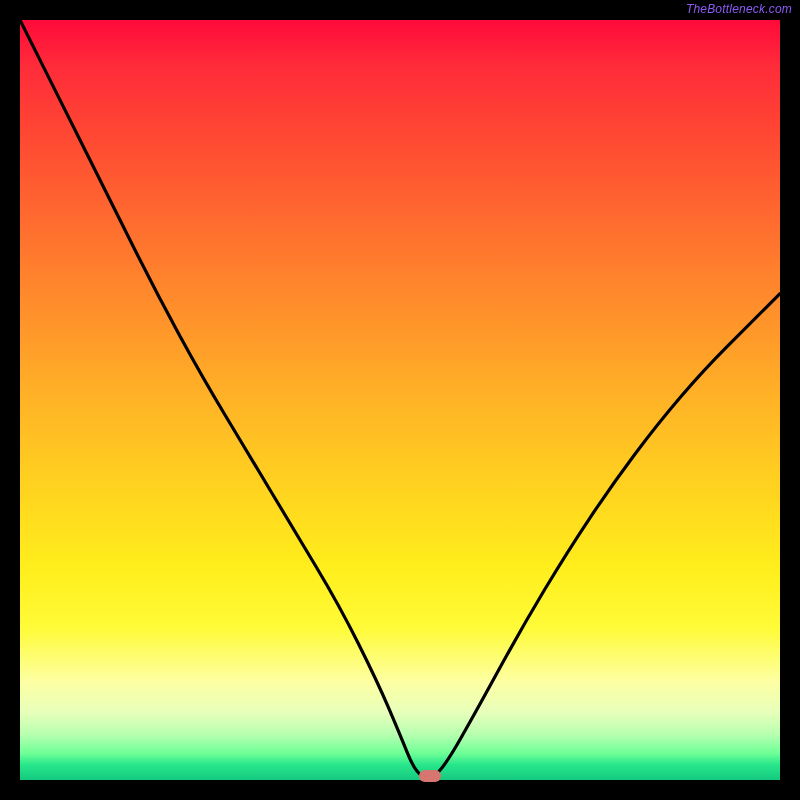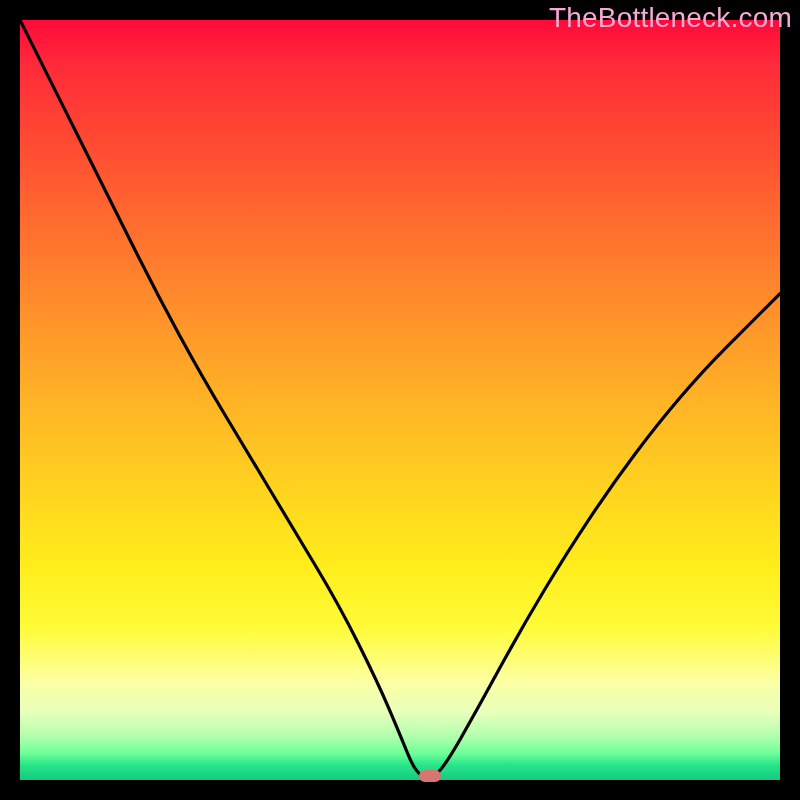--- a/index.html
+++ b/index.html
@@ -40,25 +40,26 @@
       #b7ffb0 94%,
       #6eff97 96.5%,
       #28e68b 98%,
       #14c97f 100%
     );
   }
   .watermark {
     position: absolute;
     top: 2px;
     right: 8px;
-    color: #f9a8d4;
-    font-size: 28px;
+    color: #8b5cf6;
+    font-size: 12px;
     font-weight: 500;
     letter-spacing: 0.2px;
     white-space: nowrap;
+    font-style: italic;
   }
   svg.curve {
     position: absolute;
     left: 20px;
     top: 20px;
     width: 760px;
     height: 760px;
     overflow: visible;
   }
   .minimum-marker {

